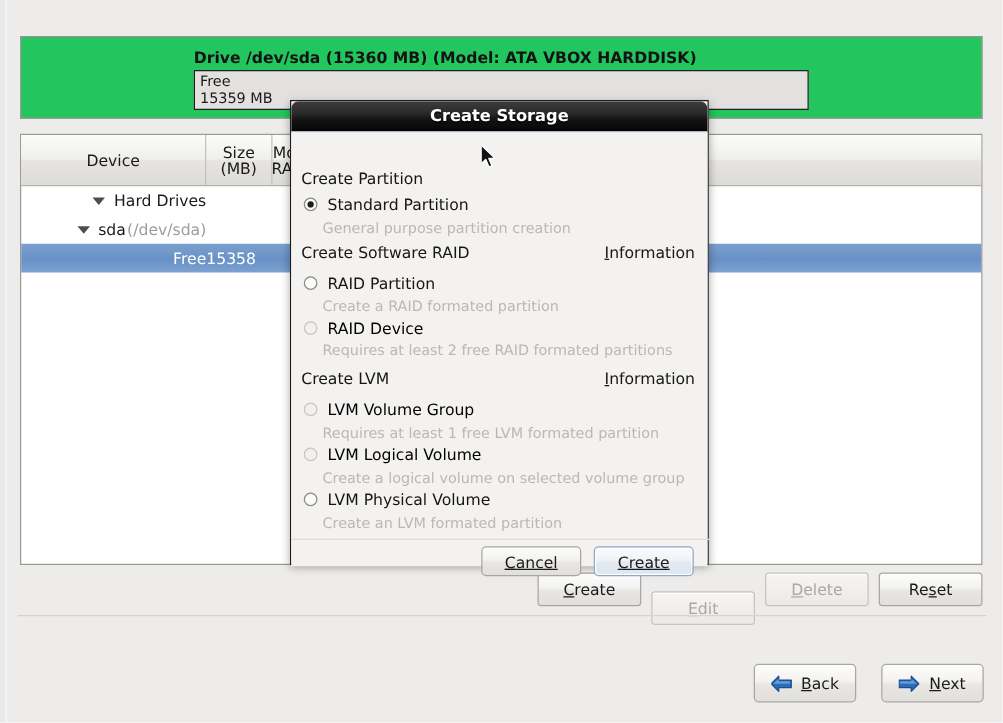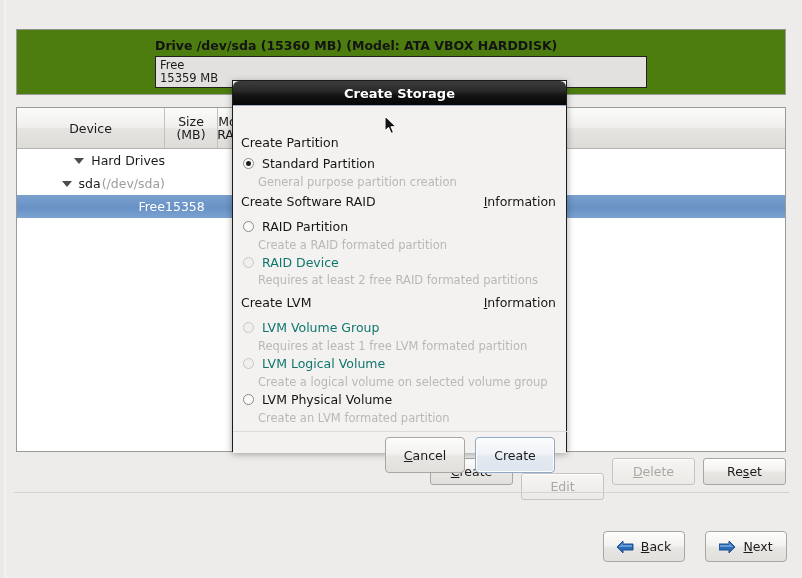--- a/index.html
+++ b/index.html
@@ -9,21 +9,21 @@
     font-family:"DejaVu Sans","Liberation Sans",sans-serif;
     font-size:12.5px;color:#1b1b1b;
     position:relative;
   }
   .edge-strip{position:absolute;left:0;top:0;width:4px;height:578px;background:#e9e9ea;border-right:1px solid #d8d8d6;}
   .edge-strip2{position:absolute;left:4px;top:0;width:2px;height:578px;background:#f4f2f0;}
 
   
   .drive-panel{
     position:absolute;left:16px;top:29px;width:770px;height:66px;
-    background:#4d7c0f;border:1px solid #9a9a97;border-top-color:#8e8e8b;
+    background:#22c55e;border:1px solid #9a9a97;border-top-color:#8e8e8b;
     box-sizing:border-box;
   }
   .drive-title{
     position:absolute;left:138px;top:8px;
     font-weight:bold;font-size:12.5px;color:#131313;white-space:nowrap;
   }
   .drive-bar{
     position:absolute;left:138px;top:26px;width:492px;height:32px;
     background:#e3e1df;border:1px solid #20201f;box-sizing:border-box;
   }
@@ -115,24 +115,24 @@
     width:11px;height:11px;border-radius:50%;
     border:1px solid #8b8a87;background:#fbfbfa;
     box-sizing:border-box;margin-right:8px;position:relative;flex:0 0 auto;
   }
   .radio.on::after{
     content:"";position:absolute;left:2px;top:2px;width:5px;height:5px;
     border-radius:50%;background:#1d1d1d;
   }
   .radio.dis{border-color:#c7c6c3;background:#f1f0ee;}
   .rlabel{font-size:12.5px;color:#151515;}
-  .rlabel.dis{color:#0f766e;}
+  .rlabel.dis{color:#000000;}
   .desc{position:absolute;left:257px;font-size:11.5px;color:#b9b8b5;}
   .dlg-sep{position:absolute;left:0;width:335px;height:1px;background:#dddbd8;}
-  .dlg-btn{position:absolute;height:36px;border-radius:4px;}
+  .dlg-btn{position:absolute;height:24px;border-radius:4px;text-decoration:underline;}
   .dlg-btn.focus{
     border:1px solid #8fa8c6;
     box-shadow:inset 0 0 0 1px #ffffff, inset 0 1px 0 #ffffff;
     background:linear-gradient(to bottom,#fbfcfd 0%,#f0f3f7 45%,#e3e9f1 55%,#dde5ef 100%);
   }
 
   
   .cursor{position:absolute;left:385px;top:116px;width:13px;height:20px;}
 </style>
 </head>

